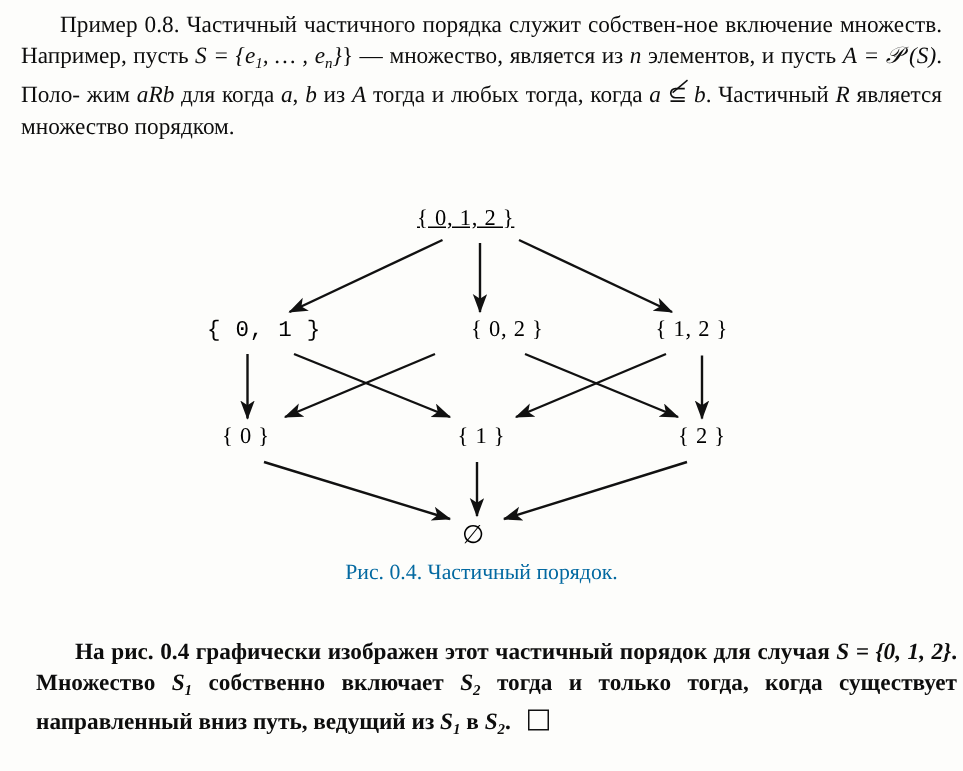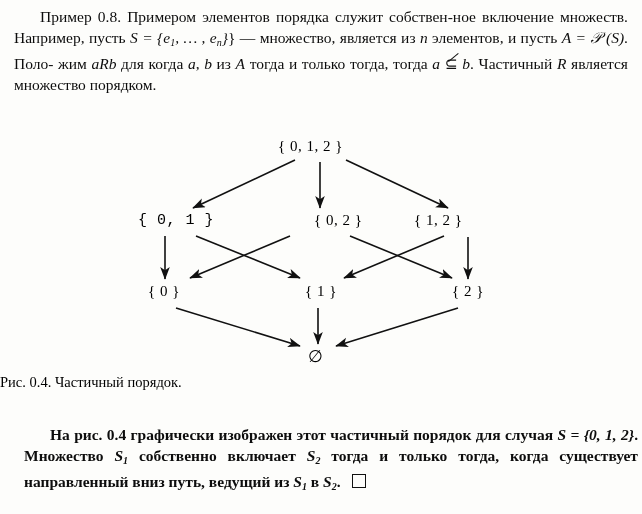--- a/index.html
+++ b/index.html
@@ -51,23 +51,23 @@
   .sub {
     font-size: 10px;
     vertical-align: -0.3em;
     font-style: italic;
   }
   .caption {
     position: absolute;
     left: 0;
     top: 374px;
     width: 642px;
-    text-align: left;
+    text-align: center;
     font-size: 14.5px;
-    color: #000000;
+    color: #0369a1;
   }
   
   .diagram {
     position: absolute;
     left: 0;
     top: 128px;
     width: 642px;
     height: 248px;
   }
   .node {
@@ -106,23 +106,23 @@
     background: #111;
     transform: rotate(-40deg);
   }
 </style>
 </head>
 <body>
 
 <div class="page">
 
   <div class="para para-top">
-    <span class="indent"></span><b class="lead">Пример 0.8.</b><span> Примером элементов порядка служит собствен-</span><span>ное включение множеств. Например, пусть </span><span class="math">S&nbsp;=&nbsp;{<i>e</i><span class="sub">1</span>,&nbsp;…&nbsp;,&nbsp;<i>e</i><span class="sub">n</span>}</span><span>} —</span>
+    <span class="indent"></span><b class="lead">Пример 0.8.</b><span> Частичный частичного порядка служит собствен-</span><span>ное включение множеств. Например, пусть </span><span class="math">S&nbsp;=&nbsp;{<i>e</i><span class="sub">1</span>,&nbsp;…&nbsp;,&nbsp;<i>e</i><span class="sub">n</span>}</span><span>} —</span>
     <span>множество, является из </span><span class="math">n</span><span> элементов, и пусть </span><span class="math">A&nbsp;=&nbsp;<span style="font-family:'Liberation Serif',serif;">𝒫</span>&nbsp;(S)</span><span>. Поло-</span>
-    <span>жим </span><span class="math">aRb</span><span> для когда </span><span class="math">a</span><span>, </span><span class="math">b</span><span> из </span><span class="math">A</span><span> тогда и только тогда, тогда </span><span class="math">a&nbsp;<span class="subset-eq">⊆<span class="strike"></span></span>&nbsp;b</span><span>.</span>
+    <span>жим </span><span class="math">aRb</span><span> для когда </span><span class="math">a</span><span>, </span><span class="math">b</span><span> из </span><span class="math">A</span><span> тогда и любых тогда, когда </span><span class="math">a&nbsp;<span class="subset-eq">⊆<span class="strike"></span></span>&nbsp;b</span><span>.</span>
     <span>Частичный </span><span class="math">R</span><span> является множество порядком.</span>
   </div>
 
   <div class="diagram">
     <svg class="edges" viewBox="0 0 642 248">
       <defs>
         <marker id="arrow" markerWidth="9" markerHeight="9" refX="7.5" refY="3" orient="auto">
           <path d="M0,0 L8,3 L0,6 L2,3 z" fill="#111"></path>
         </marker>
       </defs>
@@ -147,24 +147,24 @@
         <path d="M468,109 L468,151"></path>
 
         <path d="M176,180 L300,218"></path>
 
         <path d="M318,180 L318,216"></path>
 
         <path d="M458,180 L336,218"></path>
       </g>
     </svg>
 
-    <div class="node" style="left:278px; top:10px;">{ 0, 1, 2 }</div>
+    <div class="node" style="left:278px; top:10px;text-decoration:underline;">{ 0, 1, 2 }</div>
     <div class="node" style="left:138px; top:84px;font-family:Liberation Mono, monospace;">{ 0, 1 }</div>
     <div class="node" style="left:300px; top:84px;margin-left:14px;">{ 0, 2 }</div>
-    <div class="node" style="left:414px; top:84px;">{ 1, 2 }</div>
+    <div class="node" style="left:437px; top:84px;">{ 1, 2 }</div>
     <div class="node" style="left:148px; top:155px;">{ 0 }</div>
     <div class="node" style="left:305px; top:155px;">{ 1 }</div>
     <div class="node" style="left:452px; top:155px;">{ 2 }</div>
     <div class="node" style="left:308px; top:218px; font-size:17px;">∅</div>
   </div>
 
   <div class="caption">Рис. 0.4. Частичный порядок.</div>
 
   <div class="para para-bottom">
     <span class="indent"></span>На рис. 0.4 графически изображен этот частичный порядок

